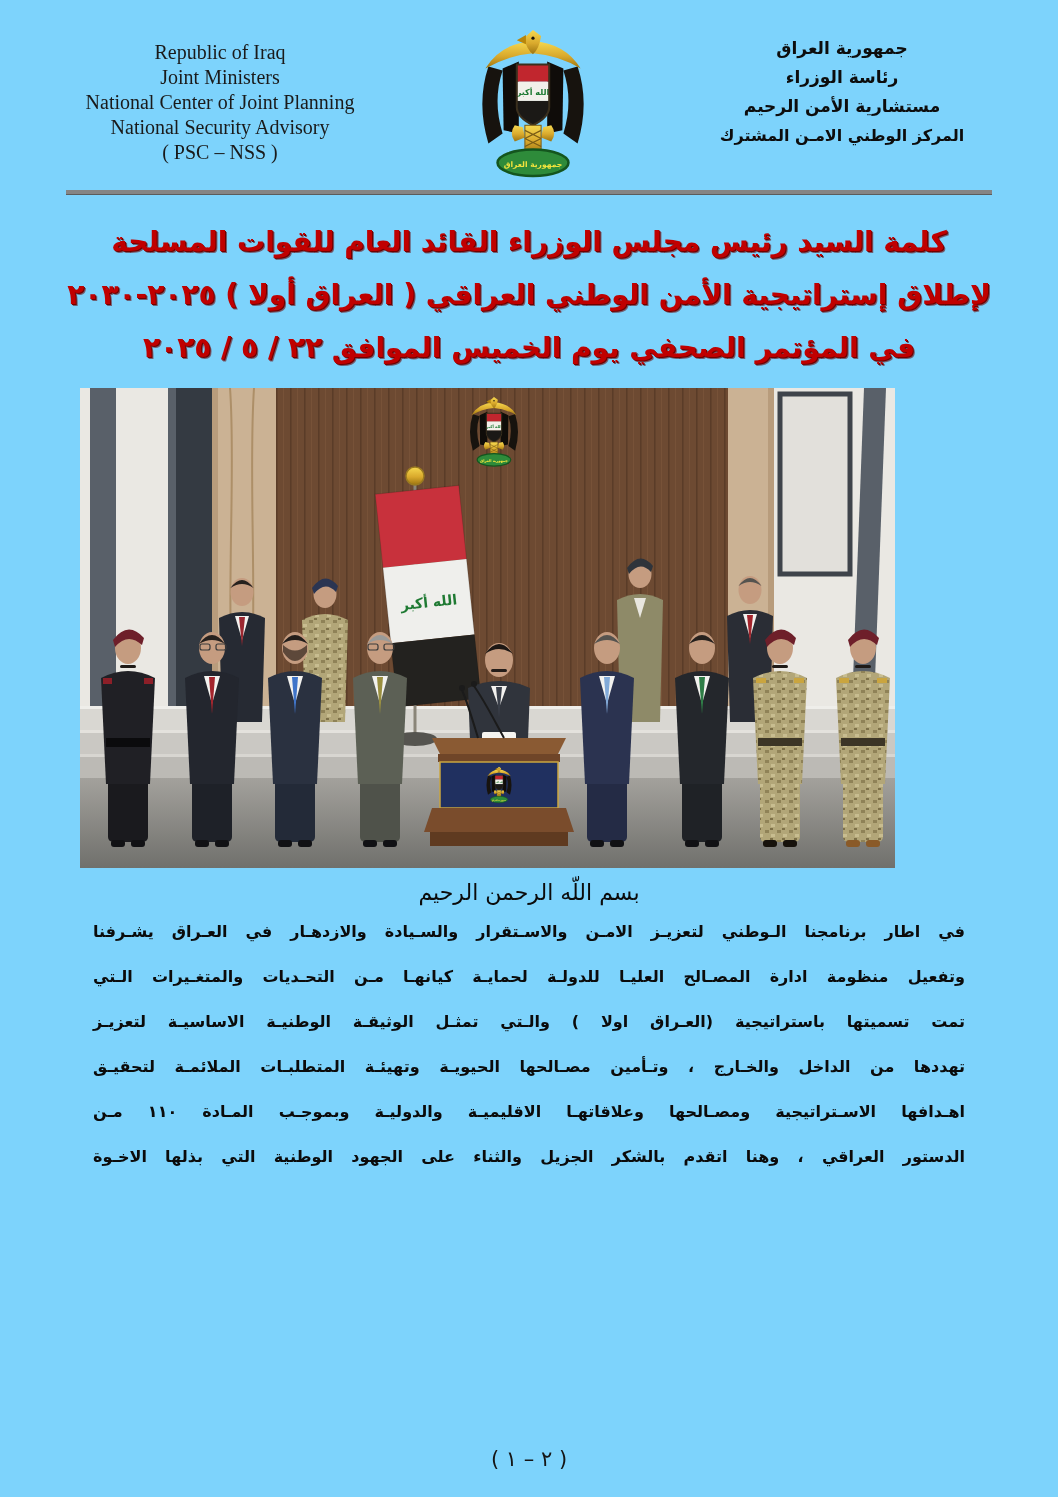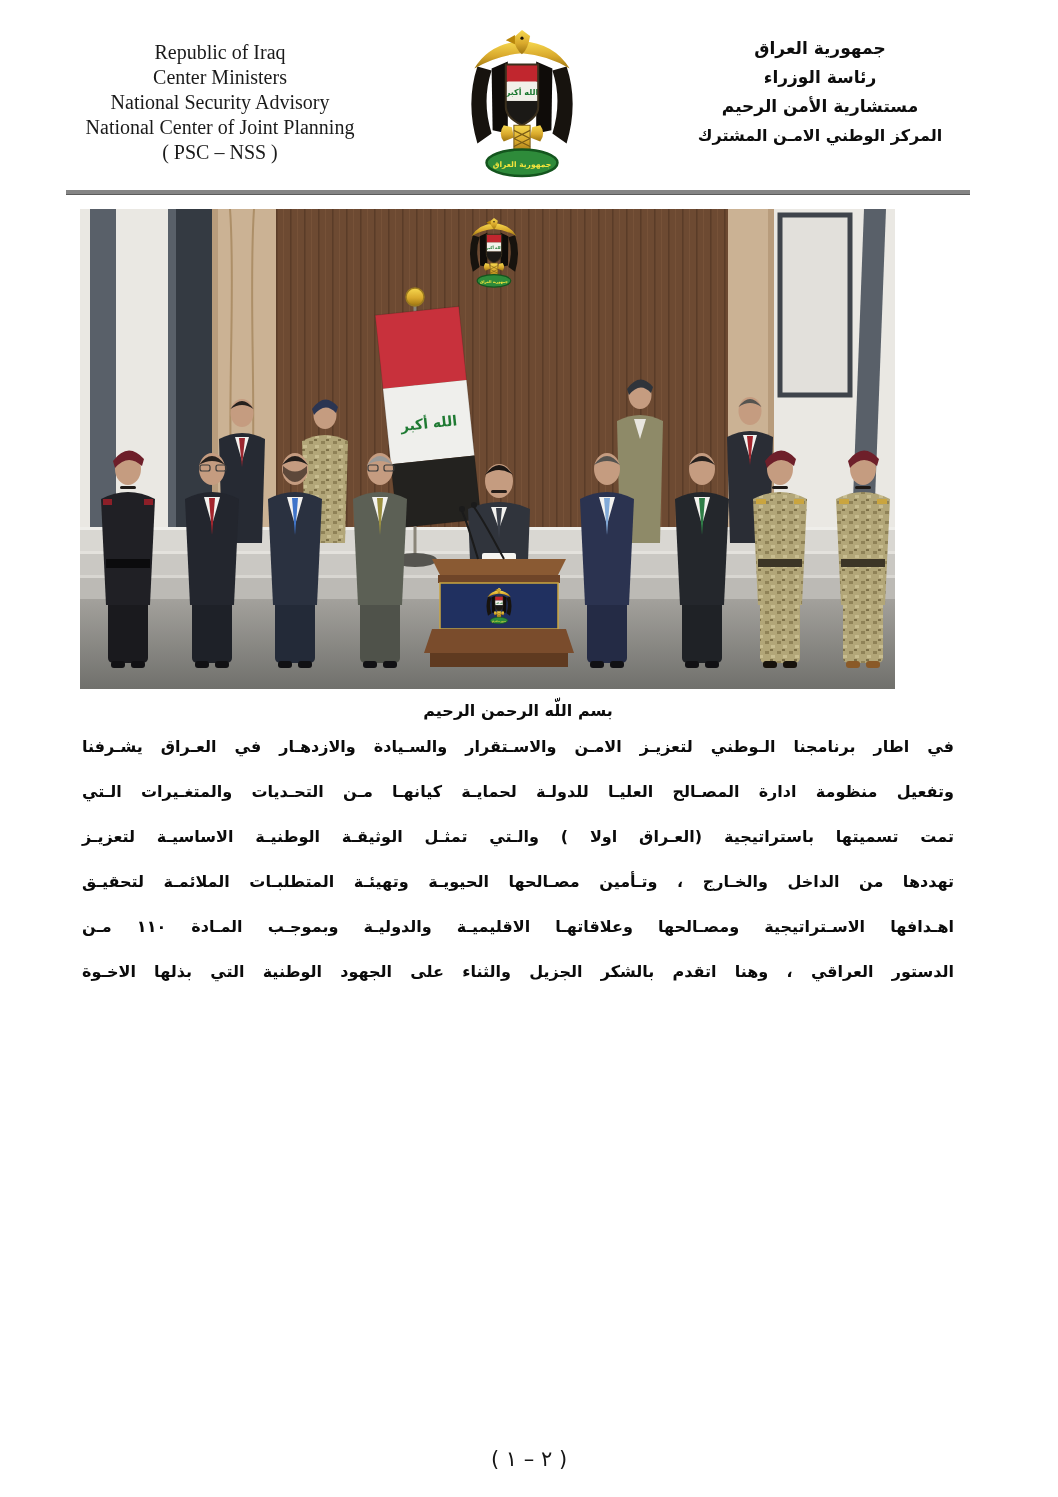--- a/index.html
+++ b/index.html
@@ -1,18 +1,18 @@
 <!DOCTYPE html>
 <html lang="ar"><head>
 <meta charset="utf-8">
 <style>
   html,body{margin:0;padding:0;background:#c8c8c8;}
   .page{
-    width:1058px;height:1497px;background:#ffffff;margin:0 auto;position:relative;
-    box-sizing:border-box;padding:26px 88px 0 66px;
+    width:1058px;height:1497px;background:#7dd3fc;margin:0 auto;position:relative;
+    box-sizing:border-box;padding:26px 66px 0 66px;
     font-family:"DejaVu Sans",sans-serif;color:#111;overflow:hidden;
   }
   
   .hdr{display:flex;justify-content:space-between;align-items:flex-start;}
   .hdr-left{
     width:308px;text-align:center;font-family:"Liberation Serif",serif;
     font-size:20px;line-height:25px;color:#1a1a1a;padding-top:14px;
   }
   .hdr-emblem{width:122px;height:152px;flex:0 0 auto;margin-top:2px;}
   .hdr-right{
@@ -25,21 +25,21 @@
   .doc-title{
     direction:rtl;text-align:center;margin-top:20px;
     color:#c00000;font-weight:bold;font-size:28px;line-height:53px;
     text-shadow:2px 2px 0 rgba(104,0,0,.55),1px 1px 0 #7a0000;
   }
   
   .photo-wrap{margin:14px 0 0 14px;width:815px;height:480px;}
   .photo-wrap svg{display:block;}
   
   .bismillah{
-    direction:rtl;text-align:center;font-weight:bold;font-size:16px;
+    direction:rtl;text-align:center;font-weight:normal;font-size:22px;
     margin-top:12px;color:#0b0b0b;
   }
   .body-text{margin-top:4px;color:#0b0b0b;}
   .bline{
     direction:rtl;text-align:justify;text-align-last:justify;
     font-weight:bold;font-size:16px;line-height:45px;width:872px;margin:0 auto;
     white-space:nowrap;
   }
   
   .bline{white-space:normal;}
@@ -49,23 +49,23 @@
   }
 </style>
 </head>
 <body>
 
 <div class="page">
 
   <header class="hdr">
     <div class="hdr-left">
       <div>Republic of Iraq</div>
-      <div>Center Ministers</div>
+      <div>Joint Ministers</div>
+      <div>National Center of Joint Planning</div>
       <div>National Security Advisory</div>
-      <div>National Center of Joint Planning</div>
       <div>( PSC – NSS )</div>
     </div>
 
     <div class="hdr-emblem">
       <svg width="122" height="152" viewBox="0 0 120 150">
         <defs>
           <linearGradient id="gold" x1="0" y1="0" x2="0" y2="1">
             <stop offset="0" stop-color="#f6d84f"></stop>
               <stop offset=".55" stop-color="#d9a92c"></stop>
               <stop offset="1" stop-color="#9c7410"></stop>
@@ -110,20 +110,25 @@
     <div class="hdr-right">
       <div class="l0">جمهورية العراق</div>
       <div class="l1">رئاسة الوزراء</div>
       <div class="l2">مستشارية الأمن الرحيم</div>
       <div>المركز الوطني الامـن المشترك</div>
     </div>
   </header>
 
   <div class="rule"></div>
 
+  <div class="doc-title">
+    <div>كلمة السيد رئيس مجلس الوزراء القائد العام للقوات المسلحة</div>
+    <div>لإطلاق إستراتيجية الأمن الوطني العراقي ( العراق أولا ) ٢٠٢٥-٢٠٣٠</div>
+    <div>في المؤتمر الصحفي يوم الخميس الموافق ٢٢ / ٥ / ٢٠٢٥</div>
+  </div>
 
   <figure class="photo-wrap" style="margin:14px 0 0 14px;">
     <svg width="815" height="480" viewBox="0 0 815 480" role="img">
       <defs>
         <pattern id="wood" width="14" height="22" patternUnits="userSpaceOnUse">
           <rect width="14" height="22" fill="#6d4a32"></rect>
           <rect width="1.6" height="22" fill="#5a3c28"></rect>
           <rect x="7" width="1" height="22" fill="#7c563a" opacity=".7"></rect>
         </pattern>
         <pattern id="camoP" width="12" height="10" patternUnits="userSpaceOnUse">

